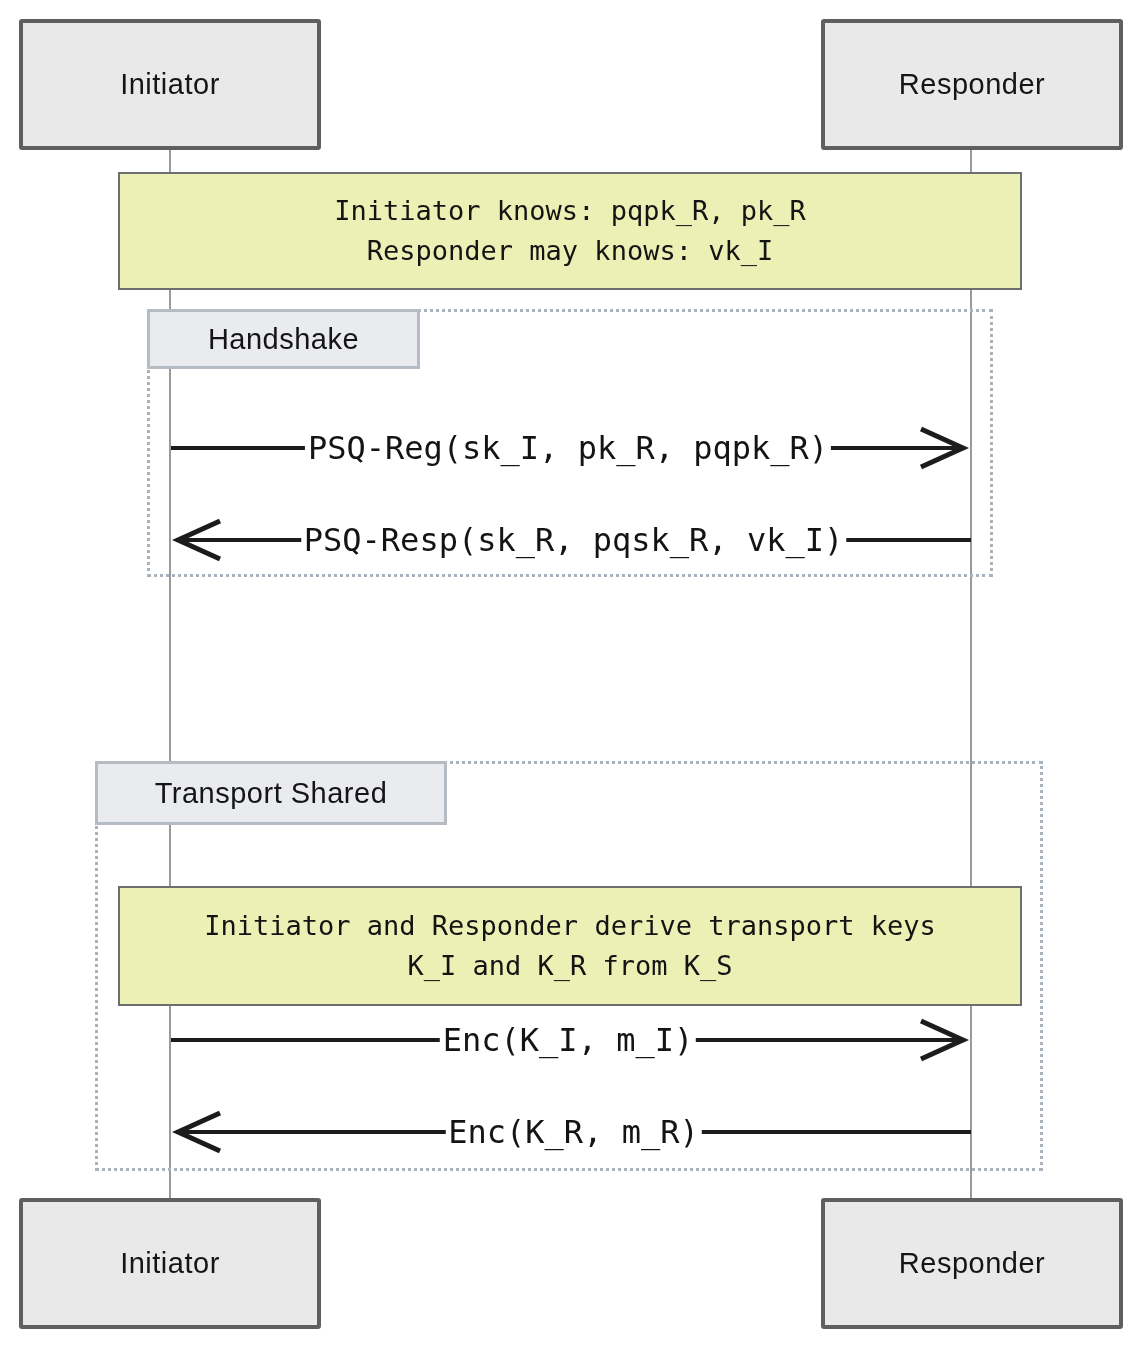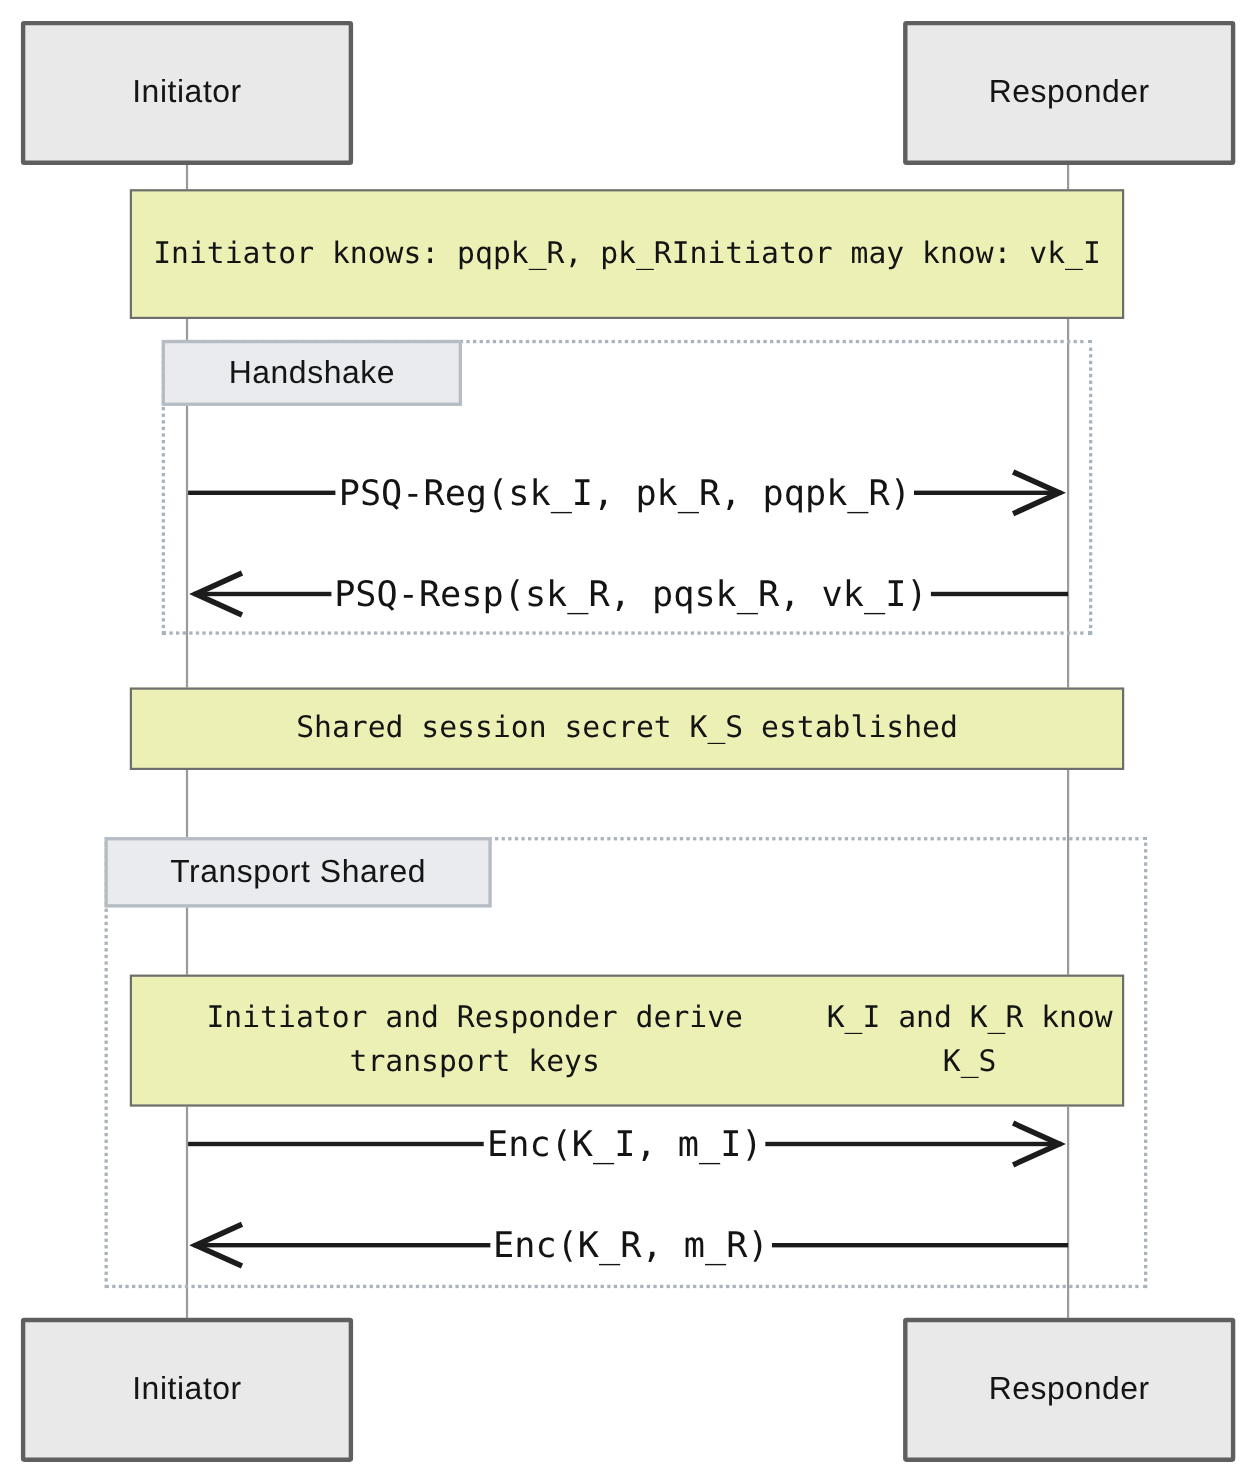--- a/index.html
+++ b/index.html
@@ -10,21 +10,21 @@
   .lifeline{position:absolute;top:150px;height:1048px;width:2px;background:#9a9a9a;}
   .actor{
     position:absolute;width:302px;height:131px;box-sizing:border-box;
     background:#e9e9e9;border:4px solid #5f5f5f;border-radius:3px;
     display:flex;align-items:center;justify-content:center;
     font-size:29px;color:#151515;letter-spacing:.5px;
   }
   .note{
     position:absolute;left:118px;width:904px;box-sizing:border-box;
     background:#edf0b5;border:2px solid #6e6e6e;
-    display:flex;flex-direction:row;align-items:center;justify-content:center;
+    display:flex;flex-direction:column;align-items:center;justify-content:center;
     font-family:"DejaVu Sans Mono", monospace;font-size:27px;color:#141414;
     line-height:1.5;text-align:center;
   }
   .fragment{position:absolute;box-sizing:border-box;border:3px dotted #a9b3bd;background:transparent;}
   .fragment-label{
     position:absolute;box-sizing:border-box;background:#e9ebee;border:3px solid #b5bcc4;
     display:flex;align-items:center;justify-content:center;
     font-size:29px;color:#151515;letter-spacing:.5px;
   }
   .message{position:absolute;height:0;}
@@ -48,21 +48,21 @@
 
   <div class="actor" style="left:19px;top:19px;">
     <span>Initiator</span>
   </div>
   <div class="actor" style="left:821px;top:19px;">
     <span>Responder</span>
   </div>
 
   <div class="note" style="top:172px;height:118px;">
     <div>Initiator knows: pqpk_R, pk_R</div>
-    <div>Initiator may know: vk_I</div>
+    <div>Responder may knows: vk_I</div>
   </div>
 
   <div class="fragment" style="left:147px;top:309px;width:846px;height:268px;"></div>
   <div class="fragment-label" style="left:147px;top:309px;width:273px;height:60px;">
     <span>Handshake</span>
   </div>
 
   <div class="message" style="left:171px;top:448px;width:794px;">
     <div class="msg-line"></div>
     <svg class="chev chev-right" width="56" height="46" viewBox="0 0 56 46">
@@ -72,32 +72,29 @@
   </div>
 
   <div class="message" style="left:176px;top:540px;width:795px;">
     <div class="msg-line"></div>
     <svg class="chev chev-left" width="56" height="46" viewBox="0 0 56 46">
       <path d="M48 4 L6 23 L48 42" fill="none" stroke="#1c1c1c" stroke-width="5"></path>
     </svg>
     <span class="msg-text">PSQ-Resp(sk_R, pqsk_R, vk_I)</span>
   </div>
 
-  <div class="note" style="top:625px;height:75px;">
-    <div>Shared session secret K_S established</div>
-  </div>
 
   <div class="fragment" style="left:95px;top:761px;width:948px;height:410px;"></div>
   <div class="fragment-label" style="left:95px;top:761px;width:352px;height:64px;">
     <span>Transport Shared</span>
   </div>
 
   <div class="note" style="top:850px;height:120px;margin-top:36px;">
     <div>Initiator and Responder derive transport keys</div>
-    <div>K_I and K_R know K_S</div>
+    <div>K_I and K_R from K_S</div>
   </div>
 
   <div class="message" style="left:171px;top:1040px;width:794px;">
     <div class="msg-line"></div>
     <svg class="chev chev-right" width="56" height="46" viewBox="0 0 56 46">
       <path d="M8 4 L50 23 L8 42" fill="none" stroke="#1c1c1c" stroke-width="5"></path>
     </svg>
     <span class="msg-text">Enc(K_I, m_I)</span>
   </div>
 

